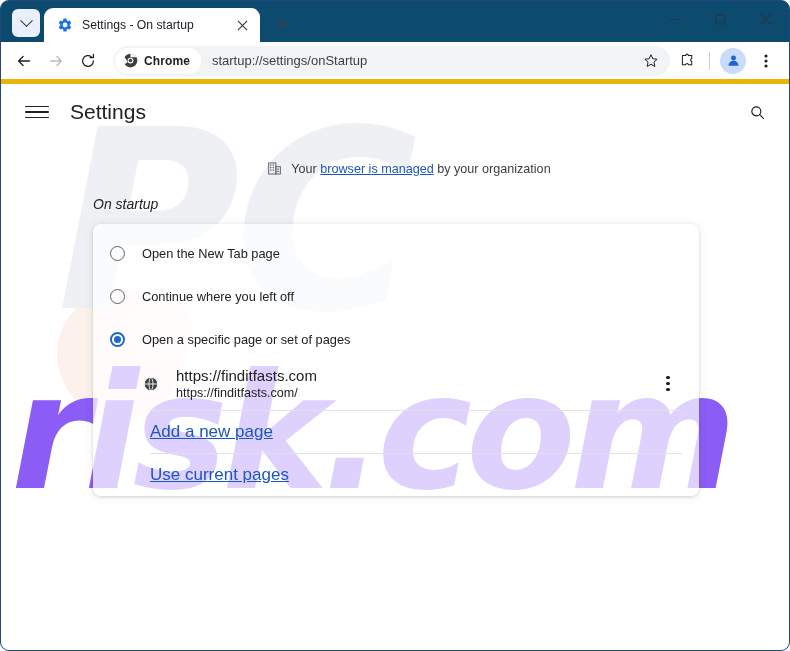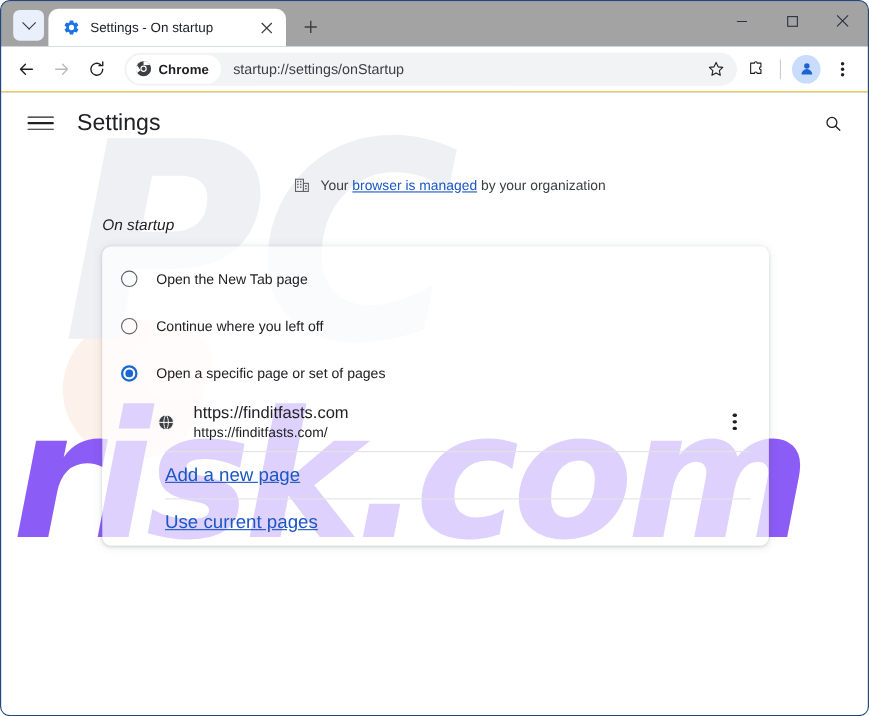--- a/index.html
+++ b/index.html
@@ -17,21 +17,21 @@
     background: #2f5b96;
     border: 1px solid #21477d;
     border-radius: 9px;
     overflow: hidden;
   }
 
   
   .tabstrip {
     position: relative;
     height: 41px;
-    background: #a3a3a3;
+    background: #0c4a6e;
     padding-left: 8px;
     display: flex;
     align-items: flex-end;
   }
   .tab-search {
     width: 28px; height: 28px;
     margin: 0 4px 5px 3px;
     border-radius: 6px;
     background: #e9f0fb;
     display: flex; align-items: center; justify-content: center;
@@ -91,21 +91,21 @@
   }
 
   
   .toolbar {
     height: 42px;
     background: #ffffff;
     display: flex;
     align-items: center;
     padding: 0 8px 0 8px;
     gap: 2px;
-    border-bottom: 1px solid #eab308;
+    border-bottom: 5px solid #eab308;
   }
   .nav-btn {
     width: 30px; height: 30px;
     display: flex; align-items: center; justify-content: center;
     border-radius: 50%;
     cursor: pointer;
     flex: 0 0 30px;
   }
   .omnibox {
     flex: 1;

